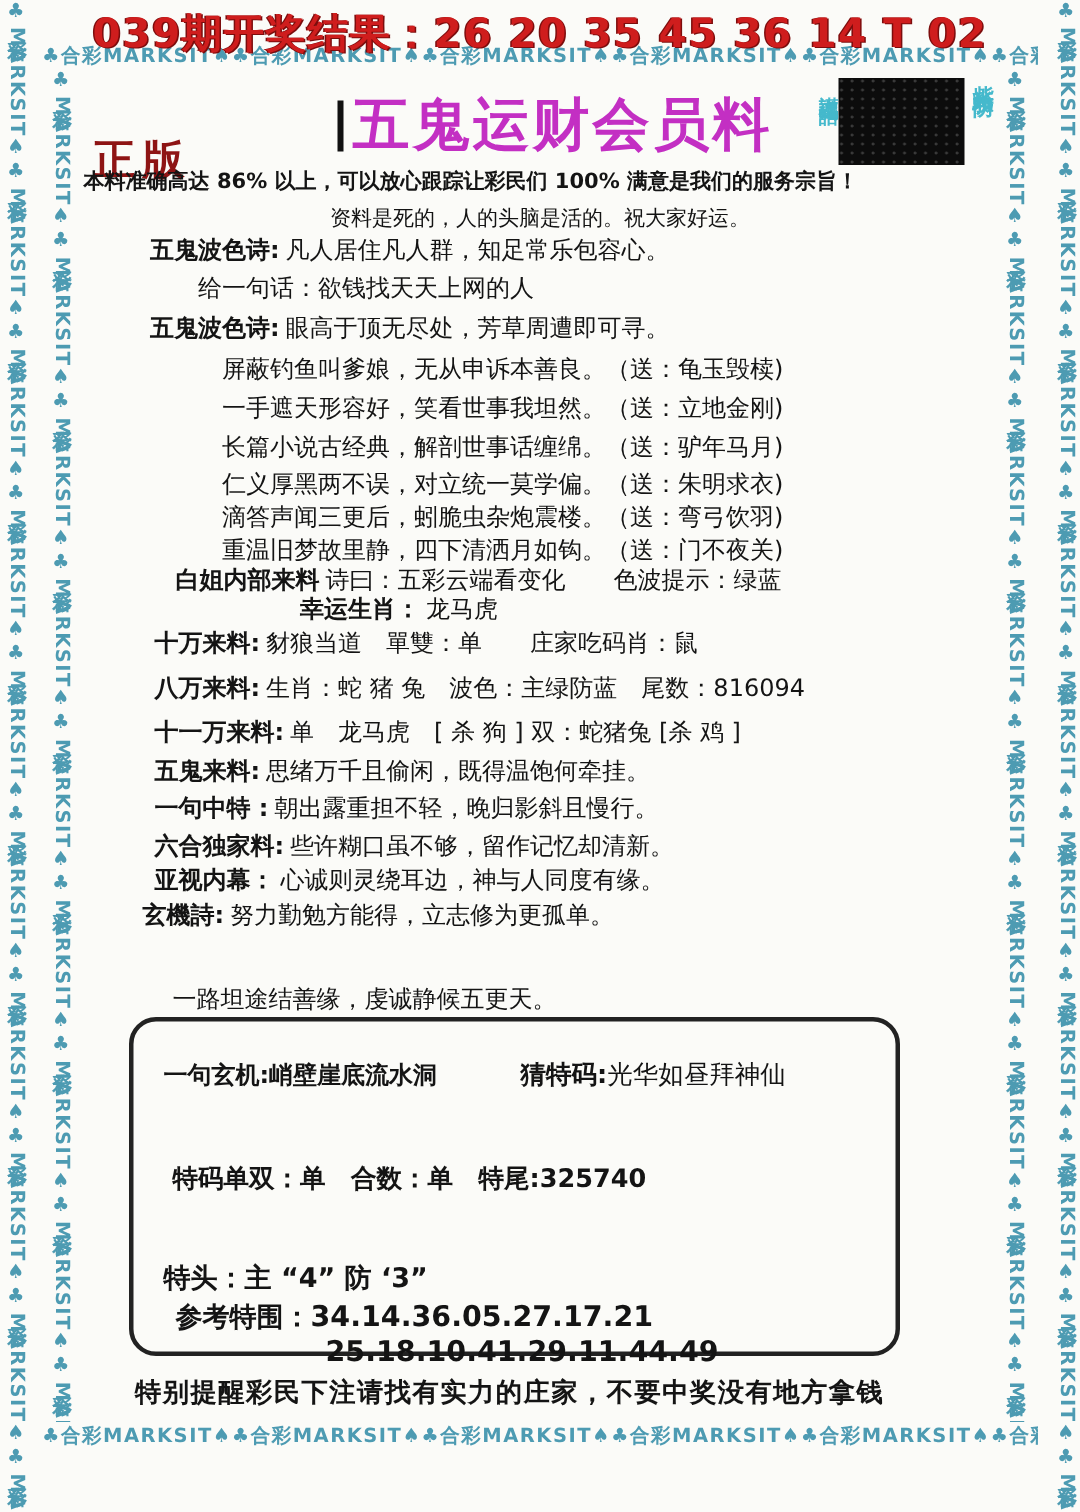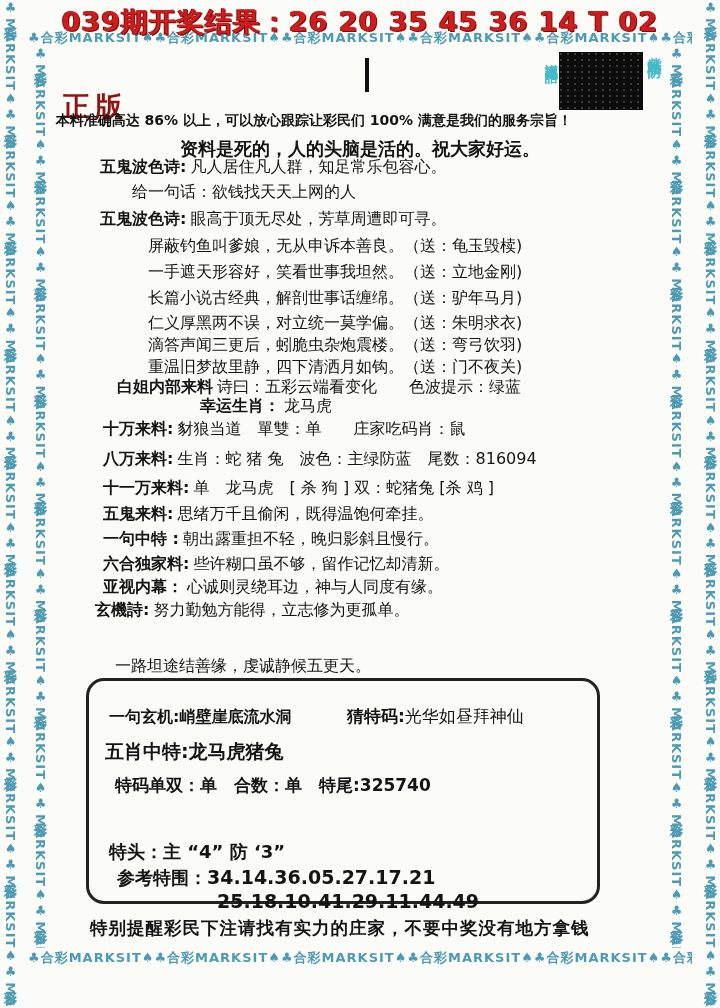--- a/index.html
+++ b/index.html
@@ -25,21 +25,21 @@
     position:absolute;left:62px;top:88px;font-size:28px;font-weight:bold;
     color:#8e1414;letter-spacing:5px;
   }
   .title-wrap{position:absolute;left:150px;top:58px;width:440px;text-align:center;}
   .title-bar{display:inline-block;width:4px;height:34px;background:#111;vertical-align:middle;margin-right:6px;}
   .page-title{
     display:inline-block;vertical-align:middle;font-size:38px;font-weight:bold;
     color:#c32fc3;letter-spacing:2px;font-family:"DejaVu Serif","Liberation Serif",serif;
   }
   .tagline1{position:absolute;top:112px;left:0;width:572px;text-align:right;font-size:14px;font-weight:bold;}
-  .tagline2{position:absolute;top:137px;left:0;width:720px;text-align:center;font-size:18px;font-weight:bold;}
+  .tagline2{position:absolute;top:137px;left:0;width:720px;text-align:center;font-size:14px;font-weight:normal;}
   .redaction{
     position:absolute;left:559px;top:52px;width:84px;height:58px;background:#0c0c0c;
     background-image:radial-gradient(circle at 2px 2px,#3a3a3a .8px,transparent 1.2px);
     background-size:7px 6px;
   }
   .stamp{position:absolute;color:#45b9cc;font-weight:bold;writing-mode:vertical-rl;text-orientation:upright;letter-spacing:2px;}
   .stamp.left{left:542px;top:53px;font-size:13px;height:70px;}
   .stamp.right{left:646px;top:46px;font-size:14px;height:92px;}
   
   .ln{position:absolute;font-size:16px;white-space:nowrap;text-align:right;}
@@ -63,21 +63,21 @@
 <div class="strip v" style="left:32px;top:46px;height:902px;">♣合彩MARKSIT♠♣合彩MARKSIT♠♣合彩MARKSIT♠♣合彩MARKSIT♠♣合彩MARKSIT♠♣合彩MARKSIT♠♣合彩MARKSIT♠♣合彩MARKSIT♠♣合彩MARKSIT♠♣合彩MARKSIT♠♣合彩MARKSIT♠♣合彩MARKSIT♠</div>
 <div class="strip v" style="left:668px;top:46px;height:902px;">♣合彩MARKSIT♠♣合彩MARKSIT♠♣合彩MARKSIT♠♣合彩MARKSIT♠♣合彩MARKSIT♠♣合彩MARKSIT♠♣合彩MARKSIT♠♣合彩MARKSIT♠♣合彩MARKSIT♠♣合彩MARKSIT♠♣合彩MARKSIT♠♣合彩MARKSIT♠</div>
 <div class="strip v" style="left:702px;top:0;height:1008px;">♣合彩MARKSIT♠♣合彩MARKSIT♠♣合彩MARKSIT♠♣合彩MARKSIT♠♣合彩MARKSIT♠♣合彩MARKSIT♠♣合彩MARKSIT♠♣合彩MARKSIT♠♣合彩MARKSIT♠♣合彩MARKSIT♠♣合彩MARKSIT♠♣合彩MARKSIT♠</div>
 <div class="strip h" style="left:28px;top:29px;width:664px;">♣合彩MARKSIT♠♣合彩MARKSIT♠♣合彩MARKSIT♠♣合彩MARKSIT♠♣合彩MARKSIT♠♣合彩MARKSIT♠♣合彩MARKSIT♠♣合彩MARKSIT♠♣合彩MARKSIT♠♣合彩MARKSIT♠♣合彩MARKSIT♠♣合彩MARKSIT♠</div>
 <div class="strip h" style="left:28px;top:949px;width:664px;">♣合彩MARKSIT♠♣合彩MARKSIT♠♣合彩MARKSIT♠♣合彩MARKSIT♠♣合彩MARKSIT♠♣合彩MARKSIT♠♣合彩MARKSIT♠♣合彩MARKSIT♠♣合彩MARKSIT♠♣合彩MARKSIT♠♣合彩MARKSIT♠♣合彩MARKSIT♠</div>
 
 <div class="banner">039期开奖结果：26 20 35 45 36 14 T 02</div>
 
 <div class="edition">正版</div>
 <div class="title-wrap">
-  <span class="title-bar"></span>
+  <span class="title-bar"></span><span class="page-title">五鬼运财会员料</span>
 </div>
 <div class="tagline1">本料准确高达 86% 以上，可以放心跟踪让彩民们 100% 满意是我们的服务宗旨！</div>
 <div class="tagline2">资料是死的，人的头脑是活的。祝大家好运。</div>
 <div class="redaction"></div>
 <div class="stamp left">謹遵碼語</div>
 <div class="stamp right">紫光驗防</div>
 
 <div class="ln" style="left:100px;top:157px;"><span class="lbl">五鬼波色诗:</span><span>凡人居住凡人群，知足常乐包容心。</span></div>
 <div class="ln" style="left:132px;top:182px;"><span>给一句话：欲钱找天天上网的人</span></div>
 <div class="ln" style="left:100px;top:209px;"><span class="lbl">五鬼波色诗:</span><span>眼高于顶无尽处，芳草周遭即可寻。</span></div>
@@ -101,23 +101,20 @@
 <div class="ln" style="left:95px;top:600px;"><span class="lbl">玄機詩:</span><span>努力勤勉方能得，立志修为更孤单。</span></div>
 <div class="ln" style="left:115px;top:656px;"><span>一路坦途结善缘，虔诚静候五更天。</span></div>
 
 <div class="pbox">
   <div class="row" style="left:20px;top:10px;font-size:16px;">
     <span class="lbl">一句玄机:</span><span>峭壁崖底流水洞</span>
   </div>
   <div class="row" style="left:258px;top:8px;font-size:17px;">
     <span class="lbl">猜特码:</span><span style="font-weight:normal;">光华如昼拜神仙</span>
   </div>
-  <div class="row" style="left:16px;top:42px;font-size:19px;">
-    <span>五肖中特:</span><span>龙马虎猪兔</span>
-  </div>
   <div class="row" style="left:26px;top:77px;font-size:17px;"><span>特码单双：单　合数：单　特尾:325740</span></div>
   <div class="row" style="left:20px;top:143px;font-size:18px;"><span>特头：主 “4” 防 ‘3”</span></div>
   <div class="row" style="left:28px;top:169px;font-size:18px;">
     <span>参考特围：</span><span style="font-size:19px;">34.14.36.05.27.17.21</span>
   </div>
   <div class="row" style="left:128px;top:193px;font-size:19px;"><span>25.18.10.41.29.11.44.49</span></div>
 </div>
 
 <div class="footer">特别提醒彩民下注请找有实力的庄家，不要中奖没有地方拿钱</div>
 

